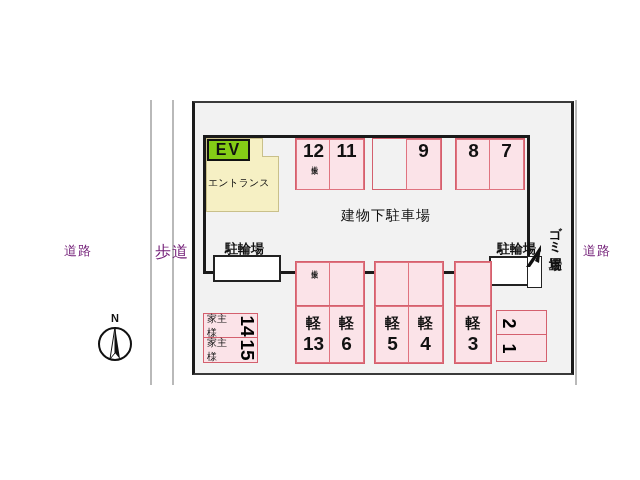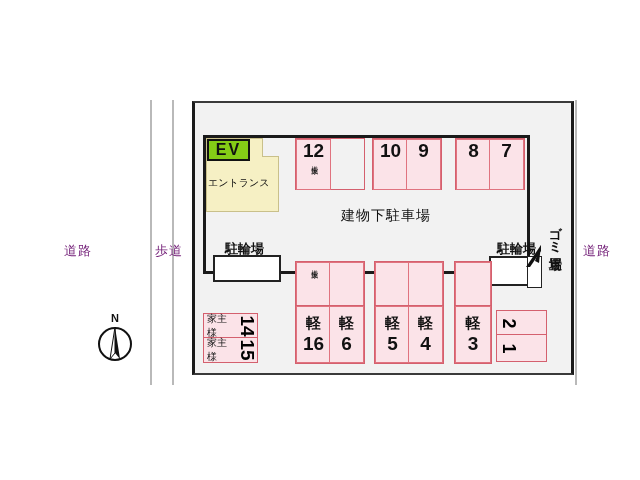--- a/index.html
+++ b/index.html
@@ -228,44 +228,44 @@
 </head>
 <body>
 
 <div id="plan">
 
   <div class="roadline" style="left:150px; top:100px; height:285px;"></div>
   <div class="roadline" style="left:172px; top:100px; height:285px;"></div>
   <div class="roadline" style="left:575px; top:100px; height:285px;"></div>
 
   <div class="road-label" style="left:64px; top:242px;">道路</div>
-  <div class="road-label" style="left:155px; top:242px; font-size:13px;">歩道</div>
+  <div class="road-label" style="left:155px; top:242px; font-size:16px;">歩道</div>
   <div class="road-label" style="left:583px; top:242px;">道路</div>
 
   <div class="site" style="left:192px; top:101px; width:376px; height:270px;"></div>
 
   <div class="building" style="left:203px; top:135px; width:321px; height:133px;"></div>
 
   <div class="bld-title" style="left:341px; top:207px;">建物下駐車場</div>
 
   <div class="entrance" style="left:206px; top:138px; width:71px; height:72px;"></div>
   <div class="entrance-notch" style="left:262px; top:138px; width:16px; height:18px;"></div>
   <div class="ev-box" style="left:207px; top:139px; width:39px; height:18px;">EV</div>
   <div class="entrance-label" style="left:208px; top:176px;">エントランス</div>
 
   <div class="stallgroup" style="left:295px; top:138px; width:68px; height:50px;"></div>
   <div class="stall" style="left:296px; top:139px; width:33px; height:48px; justify-content:flex-start; padding-top:1px;">
     <span class="num">12</span>
     <span class="owner owner-vert" style="margin-top:2px;">家主様</span>
   </div>
+  <div class="stall" style="left:329px; top:139px; width:33px; height:48px; justify-content:flex-start; padding-top:1px;">
+    <span class="num">11</span>
+  </div>
 
   <div class="stallgroup" style="left:372px; top:138px; width:68px; height:50px;"></div>
-  <div class="stall" style="left:373px; top:139px; width:33px; height:48px; justify-content:flex-start; padding-top:1px;">
-    <span class="num">10</span>
-  </div>
   <div class="stall" style="left:406px; top:139px; width:33px; height:48px; justify-content:flex-start; padding-top:1px;">
     <span class="num">9</span>
   </div>
 
   <div class="stallgroup" style="left:455px; top:138px; width:68px; height:50px;"></div>
   <div class="stall" style="left:456px; top:139px; width:33px; height:48px; justify-content:flex-start; padding-top:1px;">
     <span class="num">8</span>
   </div>
   <div class="stall" style="left:489px; top:139px; width:33px; height:48px; justify-content:flex-start; padding-top:1px;">
     <span class="num">7</span>
@@ -297,21 +297,21 @@
   <div class="stallgroup" style="left:454px; top:261px; width:36px; height:44px;"></div>
   <div class="stall" style="left:455px; top:262px; width:34px; height:42px;"></div>
 
   <div class="dashline" style="left:296px; top:305px; width:66px;"></div>
   <div class="dashline" style="left:375px; top:305px; width:66px;"></div>
   <div class="dashline" style="left:455px; top:305px; width:34px;"></div>
 
   <div class="stallgroup" style="left:295px; top:305px; width:68px; height:57px;"></div>
   <div class="stall" style="left:296px; top:306px; width:33px; height:55px; justify-content:center; gap:3px;">
     <span class="kei">軽</span>
-    <span class="num">16</span>
+    <span class="num">13</span>
   </div>
   <div class="stall" style="left:329px; top:306px; width:33px; height:55px; justify-content:center; gap:3px;">
     <span class="kei">軽</span>
     <span class="num">6</span>
   </div>
 
   <div class="stallgroup" style="left:374px; top:305px; width:68px; height:57px;"></div>
   <div class="stall" style="left:375px; top:306px; width:33px; height:55px; justify-content:center; gap:3px;">
     <span class="kei">軽</span>
     <span class="num">5</span>

